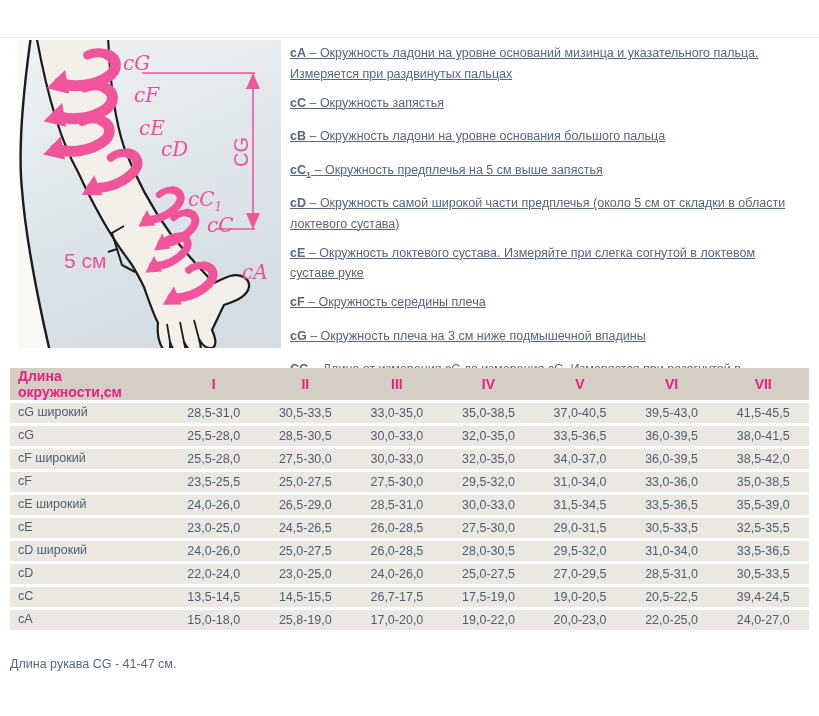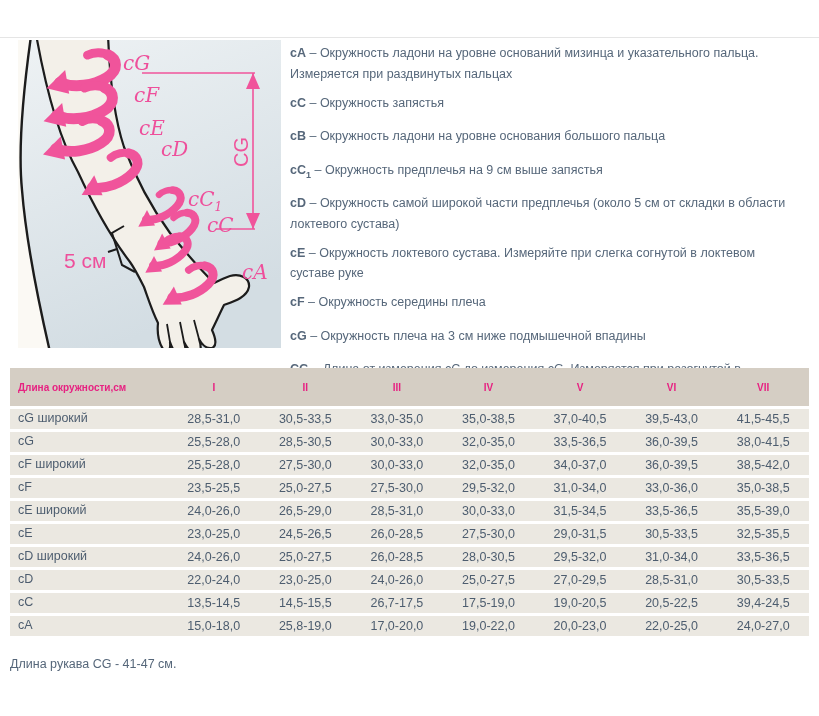--- a/index.html
+++ b/index.html
@@ -12,31 +12,31 @@
     position:absolute; top:37px; left:0; width:819px; height:1px;
     background:#e5e5e5;
   }
   .diagram {
     position:absolute; left:18px; top:40px; width:263px; height:308px;
   }
   .descriptions {
     position:absolute; left:290px; top:40px; width:520px;
     font-size:12.5px; line-height:16px; color:#56677a; padding-top:5px;
   }
-  .desc-item { margin:0 12px 13px 0; }
+  .desc-item { margin:0 12px 13px 0;text-decoration:underline; }
   .desc-item b { font-weight:bold; }
   sub { font-size:9px; }
   .size-table {
     position:absolute; left:10px; top:365px; width:799px;
     border-collapse:separate; border-spacing:0 3px;
     font-size:12.5px; table-layout:fixed;
   }
   .size-table th {
     background:#d5cec4; color:#e72181; font-weight:bold;
-    height:38px; padding:0; font-size:10px;
+    height:14px; padding:0; font-size:14px;
   }
   .size-table td {
     background:#ebe8e1; color:#4d5d6f; height:20px; padding:0;
   }
   .size-table .label-col {
     text-align:left; padding-left:8px; width:150px;
   }
   .size-table th:not(.label-col), .size-table td:not(.label-col) {
     text-align:center;
   }
@@ -129,21 +129,21 @@
       <path d="M 106,186 L 94,193 L 104,225 L 117,232"></path>
       <path d="M 90,212 L 99,209"></path>
     </g>
   </svg>
 </div>
 
 <div class="descriptions">
     <p class="desc-item"><b><span>cA</span><sub></sub></b> <span>– Окружность ладони на уровне оснований мизинца и указательного пальца. Измеряется при раздвинутых пальцах</span></p>
     <p class="desc-item"><b><span>cC</span><sub></sub></b> <span>– Окружность запястья</span></p>
     <p class="desc-item"><b><span>cB</span><sub></sub></b> <span>– Окружность ладони на уровне основания большого пальца</span></p>
-    <p class="desc-item"><b><span>cC</span><sub>1</sub></b> <span>– Окружность предплечья на 9 см выше запястья</span></p>
+    <p class="desc-item"><b><span>cC</span><sub>1</sub></b> <span>– Окружность предплечья на 5 см выше запястья</span></p>
     <p class="desc-item"><b><span>cD</span><sub></sub></b> <span>– Окружность самой широкой части предплечья (около 5 см от складки в области локтевого сустава)</span></p>
     <p class="desc-item"><b><span>cE</span><sub></sub></b> <span>– Окружность локтевого сустава. Измеряйте при слегка согнутой в локтевом суставе руке</span></p>
     <p class="desc-item"><b><span>cF</span><sub></sub></b> <span>– Окружность середины плеча</span></p>
     <p class="desc-item"><b><span>cG</span><sub></sub></b> <span>– Окружность плеча на 3 см ниже подмышечной впадины</span></p>
     <p class="desc-item"><b><span>CG</span><sub></sub></b> <span>– Длина от измерения cC до измерения cG. Измеряется при разогнутой в локтевом суставе руке</span></p>
   </div>
 
 <table class="size-table">
   <thead>
     <tr>

